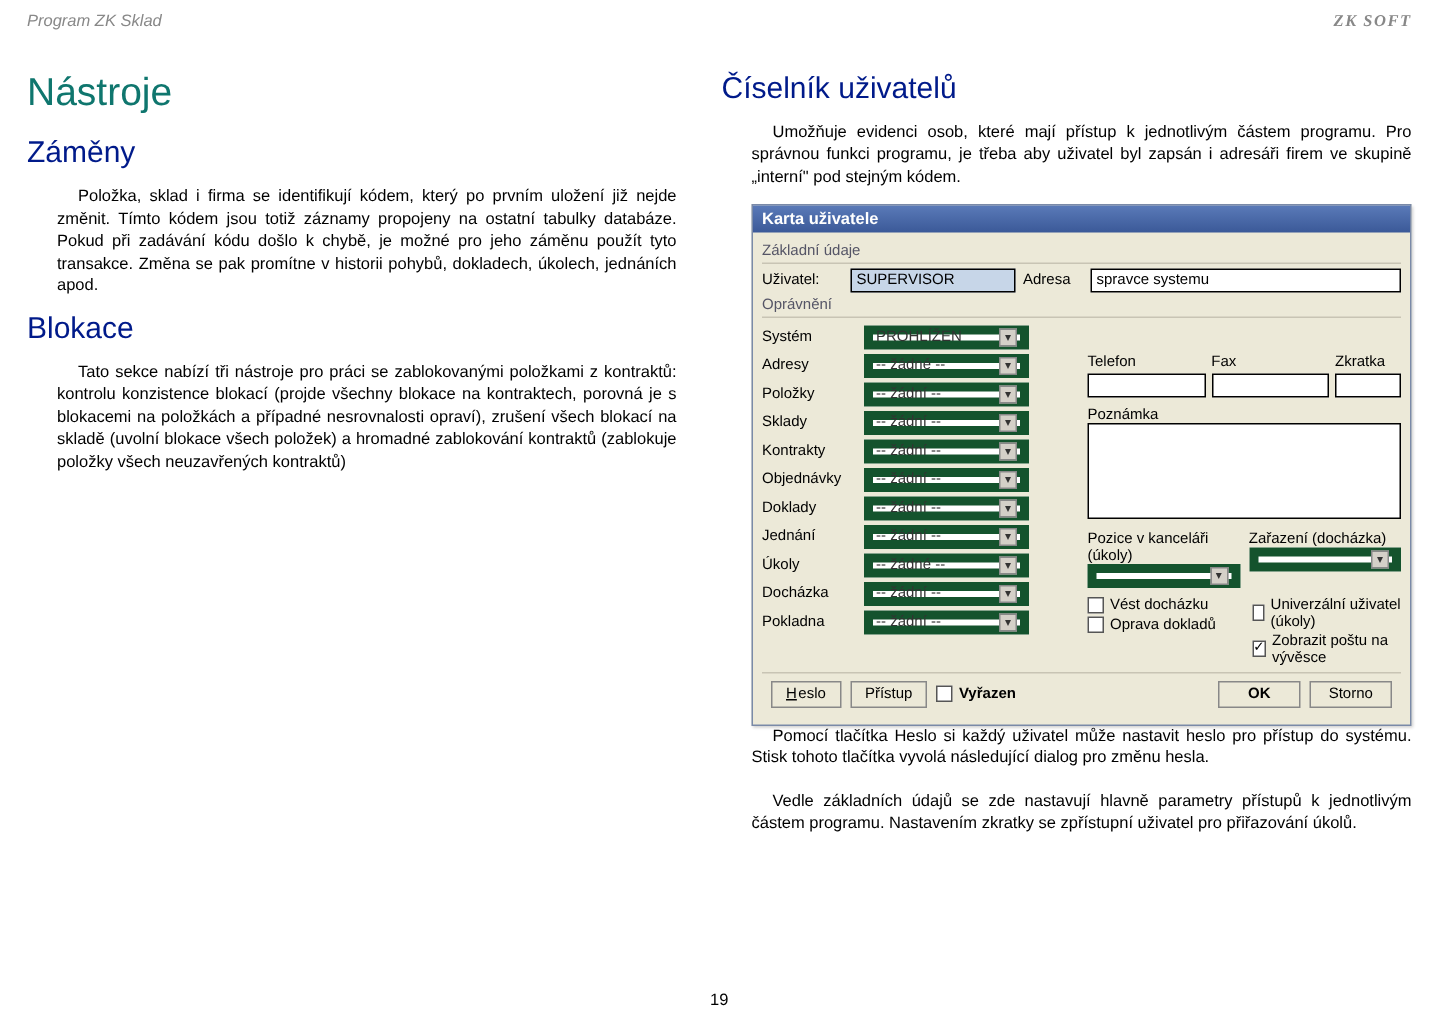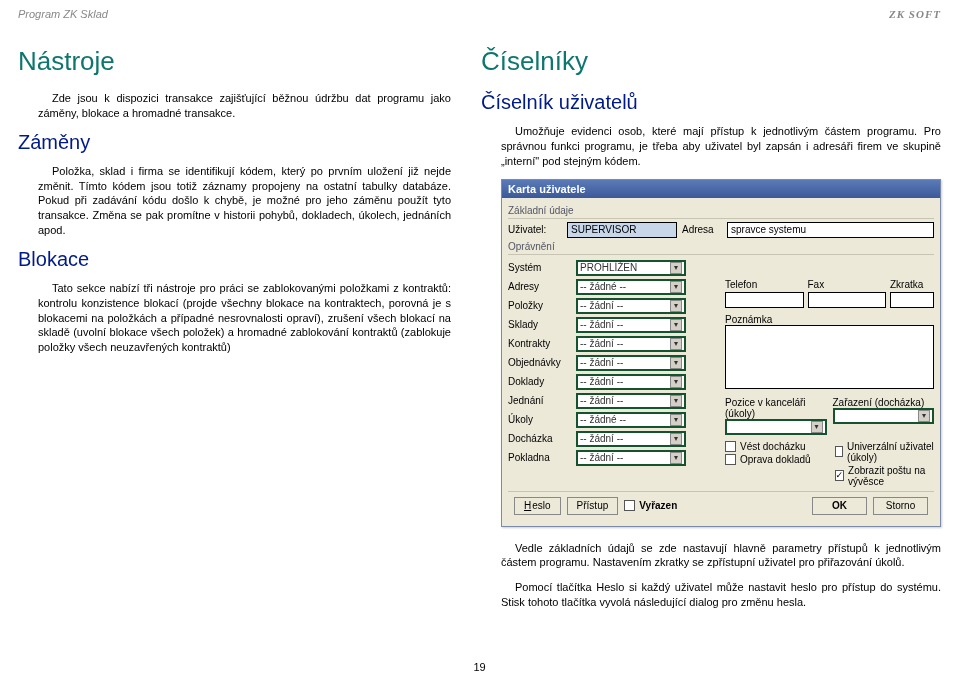--- a/index.html
+++ b/index.html
@@ -65,21 +65,21 @@
     color:#fff;
     font-weight:bold;
     padding: 3px 6px;
     font-size:11px;
   }
   .dlg-body { padding: 4px 6px 6px 6px; }
   .grp-label { color:#556; margin: 3px 0 2px 0; border-bottom:1px solid #c8c4b4; padding-bottom:2px;}
   .row { display:flex; align-items:center; gap:5px; margin:3px 0; }
   .lbl { width:54px; text-align:left; color:#000;}
   .inp { background:#fff; border:1px solid #000000; height:16px; padding:1px 3px; flex:0 0 auto; font-size:10px; overflow:hidden;}
-  .sel { background:#fff; border:2px solid #14532d; height:16px; padding:0 2px; display:flex; align-items:center; justify-content:space-between; font-size:10px; color:#333;}
+  .sel { background:#fff; border:6px solid #14532d; height:16px; padding:0 2px; display:flex; align-items:center; justify-content:space-between; font-size:10px; color:#333;}
   .sel .arr { width:12px; height:12px; background:#d4d0c8; border:1px solid #888; text-align:center; line-height:9px; font-size:8px;}
   .splitlr { display:flex; gap:8px;}
   .subleft { flex:1;}
   .subright { flex:1;}
   .small-col { display:flex; flex-direction:column; gap:2px; font-size:10px;}
   .chk { display:flex; align-items:center; gap:4px; font-size:10px;}
   .chkbox { width:11px; height:11px; border:1px solid #555; background:#fff; display:inline-block;}
   .chkbox.on::after { content:"✓"; font-size:9px; position:relative; top:-2px; left:0;}
   .dlg-btns { display:flex; align-items:center; gap:6px; padding:5px 6px; border-top:1px solid #c8c4b4; margin-top:4px;}
   .btn { background:#ece9d8; border:1px solid #888; padding:1px 9px; font-size:10px; height:18px; display:flex; align-items:center; justify-content:center;}
@@ -96,29 +96,27 @@
 
 <div class="header-row">
   <span>Program ZK Sklad</span>
   <span class="header-right">ZK SOFT</span>
 </div>
 
 <div class="columns">
 
   <div class="col">
     <h1>Nástroje</h1>
-    <p>Zde jsou k dispozici transakce zajišťující běžnou údržbu dat programu jako záměny, blokace a hromadné transakce.</p>
     <h2>Záměny</h2>
     <p>Položka, sklad i firma se identifikují kódem, který po prvním uložení již nejde změnit. Tímto kódem jsou totiž záznamy propojeny na ostatní tabulky databáze. Pokud při zadávání kódu došlo k chybě, je možné pro jeho záměnu použít tyto transakce. Změna se pak promítne v historii pohybů, dokladech, úkolech, jednáních apod.</p>
     <h2>Blokace</h2>
     <p>Tato sekce nabízí tři nástroje pro práci se zablokovanými položkami z kontraktů: kontrolu konzistence blokací (projde všechny blokace na kontraktech, porovná je s blokacemi na položkách a případné nesrovnalosti opraví), zrušení všech blokací na skladě (uvolní blokace všech položek) a hromadné zablokování kontraktů (zablokuje položky všech neuzavřených kontraktů)</p>
   </div>
 
   <div class="col">
-    <h1>Číselníky</h1>
     <h2>Číselník uživatelů</h2>
     <p>Umožňuje evidenci osob, které mají přístup k jednotlivým částem programu. Pro správnou funkci programu, je třeba aby uživatel byl zapsán i adresáři firem ve skupině „interní" pod stejným kódem.</p>
 
     <div class="dlg">
       <div class="dlg-title">Karta uživatele</div>
       <div class="dlg-body">
         <div class="grp-label">Základní údaje</div>
         <div class="row">
           <div class="lbl">Uživatel:</div>
           <div class="inp" style="width:110px;background:#c7d6e8;">SUPERVISOR</div>
@@ -276,19 +274,19 @@
               <span class="chkbox"></span>
               <b>Vyřazen</b>
             </div>
           <div class="spacer"></div>
           <div class="btn" style="width:55px;font-weight:bold;">OK</div>
           <div class="btn" style="width:55px;">Storno</div>
         </div>
       </div>
     </div>
 
+    <p>Pomocí tlačítka Heslo si každý uživatel může nastavit heslo pro přístup do systému. Stisk tohoto tlačítka vyvolá následující dialog pro změnu hesla.</p>
     <p style="margin-top:14px;">Vedle základních údajů se zde nastavují hlavně parametry přístupů k jednotlivým částem programu. Nastavením zkratky se zpřístupní uživatel pro přiřazování úkolů.</p>
-    <p>Pomocí tlačítka Heslo si každý uživatel může nastavit heslo pro přístup do systému. Stisk tohoto tlačítka vyvolá následující dialog pro změnu hesla.</p>
   </div>
 
 </div>
 
 <div class="pagenum">19</div>
 
 </body></html>

